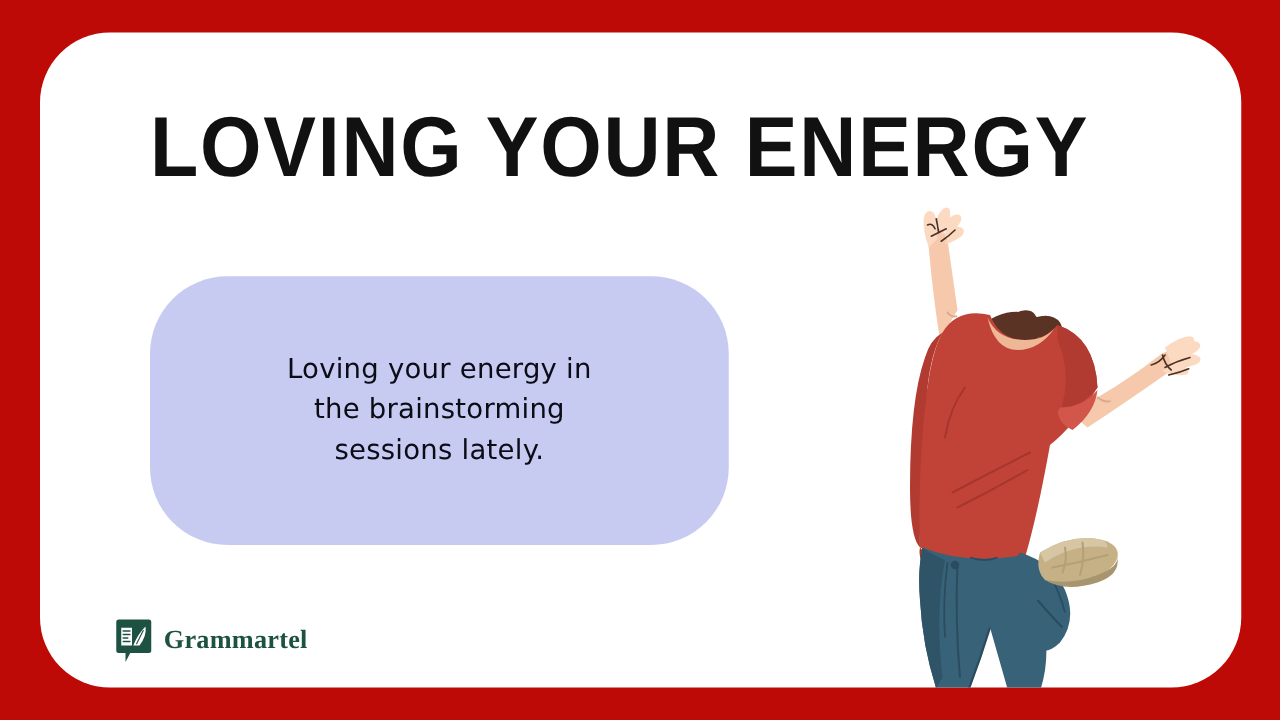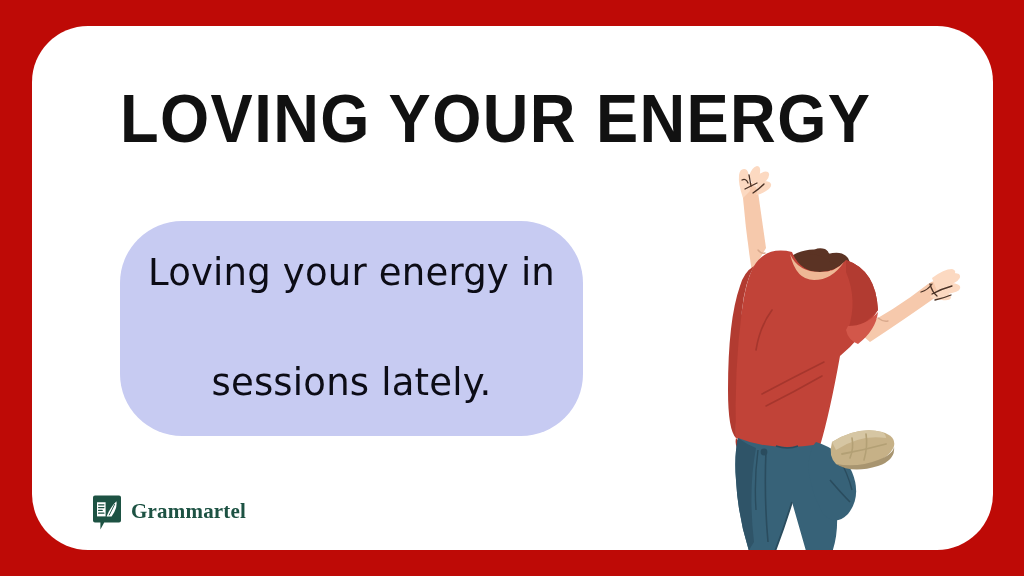--- a/index.html
+++ b/index.html
@@ -59,21 +59,21 @@
     display: flex;
     align-items: center;
     justify-content: center;
   }
 
   #quote-text {
     margin: 0;
     padding: 0 26px;
     text-align: center;
     font-family: "DejaVu Sans", sans-serif;
-    font-size: 37px;
+    font-size: 22px;
     line-height: 1.48;
     font-weight: 400;
     color: #0C0C16;
     letter-spacing: 0.2px;
   }
 
   
   #logo {
     position: absolute;
     left: 60px;
@@ -111,21 +111,21 @@
 </head>
 <body>
 
 <div id="slide">
 
   <div id="card">
 
     <h1 id="title">LOVING YOUR ENERGY</h1>
 
     <div id="quote-box">
-      <p id="quote-text"><span>Loving your energy in</span><br><br><span>sessions lately.</span></p>
+      <p id="quote-text"><span>Loving your energy in</span><br><span>the brainstorming</span><br><span>sessions lately.</span></p>
     </div>
 
     <div id="logo">
       <svg id="logo-mark" viewBox="0 0 30 36">
         <path d="M1 2.6 Q1 0.6 3 0.6 L27 0.6 Q29 0.6 29 2.6 L29 25.4 Q29 27.4 27 27.4 L12.2 27.4 L8.4 34.6 L8.4 27.4 L3 27.4 Q1 27.4 1 25.4 Z" fill="#1D5243"></path>
         <path d="M5 7.2 L13.6 7.2 L13.6 21.4 L5 21.4 Z" fill="#FFFFFF"></path>
         <path d="M6.6 9.8 L11.9 9.8" stroke="#1D5243" stroke-width="1.25" stroke-linecap="round"></path>
         <path d="M6.6 12.6 L11.9 12.6" stroke="#1D5243" stroke-width="1.25" stroke-linecap="round"></path>
         <path d="M6.6 15.4 L10.2 15.4" stroke="#1D5243" stroke-width="1.25" stroke-linecap="round"></path>
         <path d="M6.6 18.2 L11.9 18.2" stroke="#1D5243" stroke-width="1.25" stroke-linecap="round"></path>

